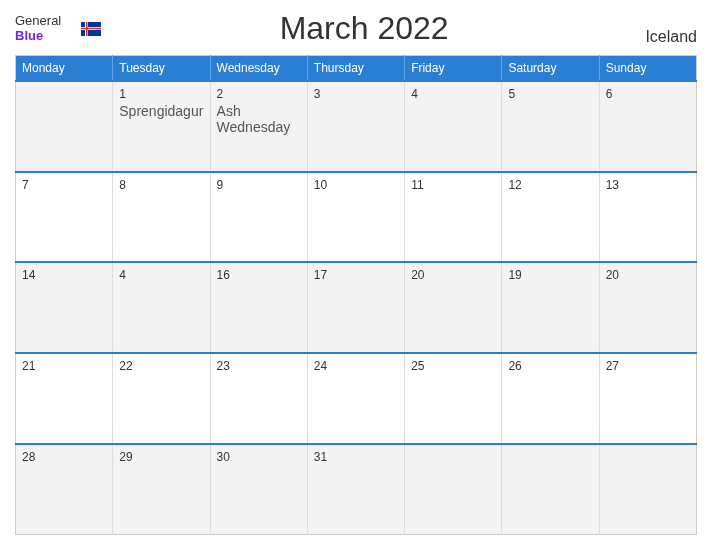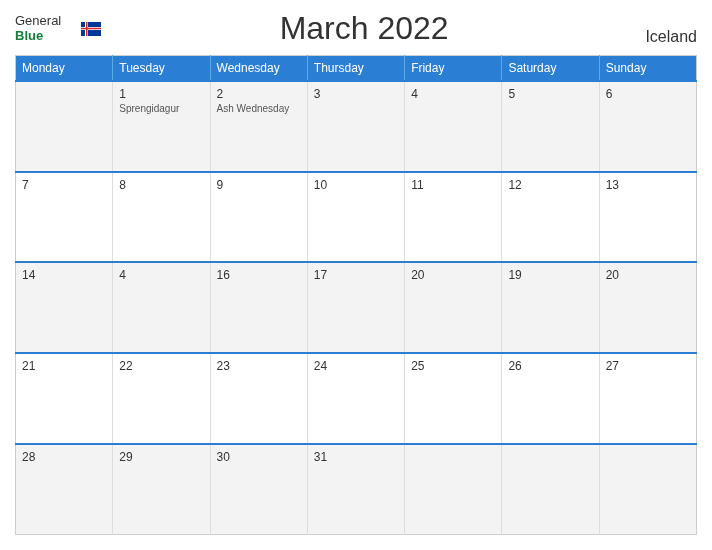--- a/index.html
+++ b/index.html
@@ -32,21 +32,21 @@
       line-height: 1.1;
     }
 
     .logo-text .general {
       display: block;
       font-weight: normal;
     }
 
     .logo-text .blue {
       display: block;
-      color: #15803d;
+      color: #6d28d9;
       font-weight: bold;
     }
 
     .logo-flag {
       width: 20px;
       height: 14px;
     }
 
     .title {
       font-size: 32px;
@@ -117,21 +117,21 @@
       border-right: none;
     }
 
     .day-number {
       font-size: 12px;
       color: #333;
       display: block;
     }
 
     .event {
-      font-size: 10px;
+      font-size: 14px;
       color: #555;
       margin-top: 2px;
       display: block;
     }
   </style>
 </head>
 <body>
 
 <div class="header">
   <div class="logo">

